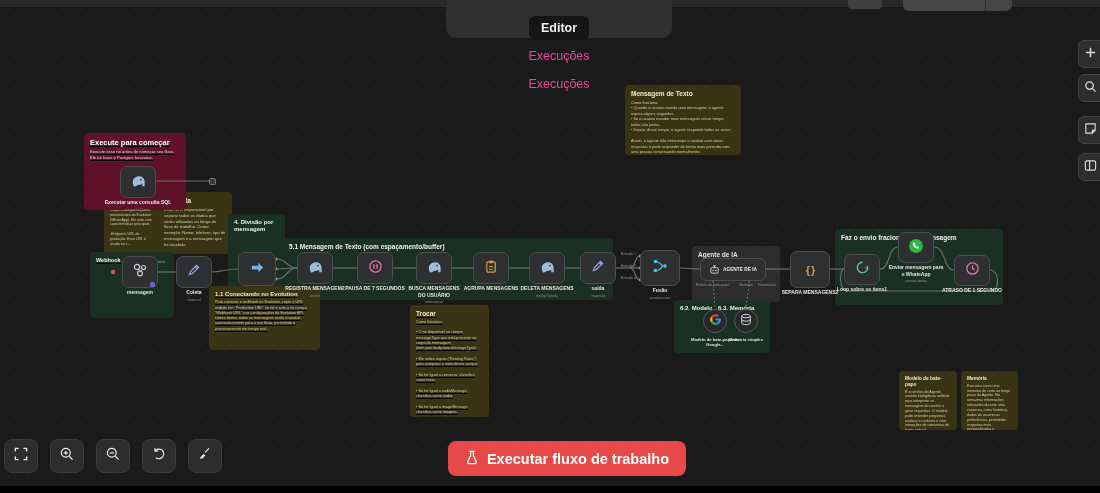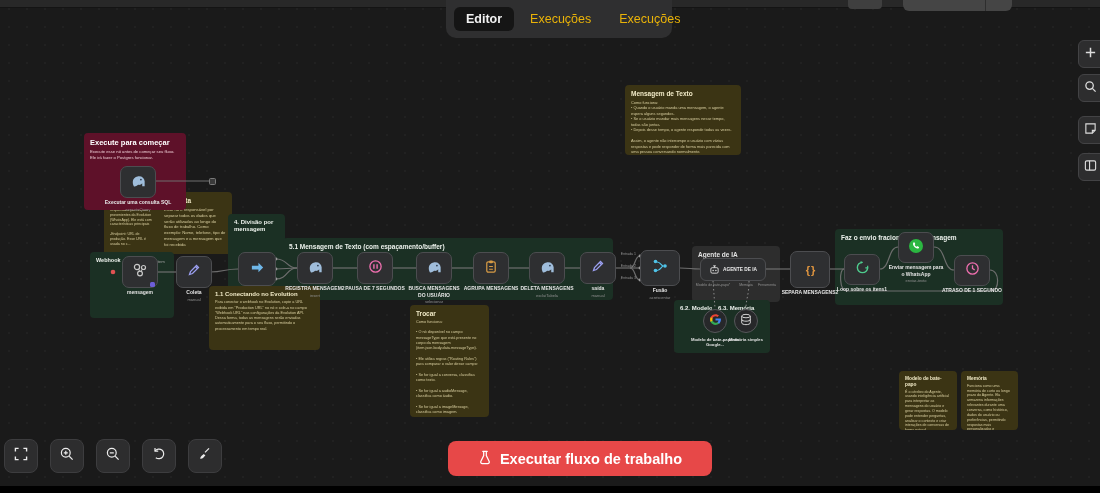--- a/index.html
+++ b/index.html
@@ -4,38 +4,38 @@
 <style>
   html,body{margin:0;padding:0;background:#000;}
   *{box-sizing:border-box;font-family:"Liberation Sans",sans-serif;}
   #app{position:relative;width:1100px;height:493px;background:#1a1a1a;overflow:hidden;
        background-image:radial-gradient(#212121 1px,transparent 1px);background-size:18px 18px;}
   
   .topbar{position:absolute;left:0;top:0;width:1100px;height:8px;background:#282828;border-bottom:1px solid #141414;z-index:6;}
   .tb-partial1{position:absolute;left:848px;top:0;width:34px;height:9px;background:#3f3f3f;border-radius:0 0 4px 4px;z-index:7;}
   .tb-partial2{position:absolute;left:903px;top:0;width:109px;height:11px;background:#454545;border-radius:0 0 6px 6px;z-index:7;}
   .tb-partial2 .split{position:absolute;right:26px;top:0;width:1px;height:11px;background:#2e2e2e;}
-  .tabbar{position:absolute;left:446px;top:0;width:226px;height:38px;background:#2f2f30;border-radius:0 0 10px 10px;z-index:7;display:flex;align-items:center;padding:16px 8px;gap:4px;}
-  .tab{font-size:12.5px;color:#eab308;padding:5px 12px;border-radius:6px;cursor:pointer;white-space:nowrap;}
+  .tabbar{position:absolute;left:446px;top:0;width:226px;height:38px;background:#2f2f30;border-radius:0 0 10px 10px;z-index:7;display:flex;align-items:center;padding:16px 8px;gap:4px;flex-direction:column;}
+  .tab{font-size:12.5px;color:#ec4899;padding:5px 12px;border-radius:6px;cursor:pointer;white-space:nowrap;}
   .tab.active{background:#151515;color:#f2f2f2;font-weight:700;}
   
   .rtool{position:absolute;left:1078px;width:30px;height:28px;background:#2d2d2e;border:1px solid #434345;border-radius:6px;z-index:7;display:flex;align-items:center;color:#dcdcdc;padding-left:5px;}
   
   .btool{position:absolute;top:439px;width:34px;height:34px;background:#2d2d2e;border:1px solid #3d3d3f;border-radius:8px;z-index:7;display:flex;align-items:center;justify-content:center;color:#e8e8e8;cursor:pointer;}
-  .execbtn{position:absolute;left:448px;top:441px;width:264px;height:35px;background:#e74848;border-radius:8px;z-index:7;display:flex;align-items:center;justify-content:center;gap:8px;color:#fff;font-size:14.5px;font-weight:700;cursor:pointer;}
+  .execbtn{position:absolute;left:448px;top:441px;width:238px;height:35px;background:#e74848;border-radius:8px;z-index:7;display:flex;align-items:center;justify-content:center;gap:8px;color:#fff;font-size:14.5px;font-weight:700;cursor:pointer;}
   .bottomstrip{position:absolute;left:0;top:486px;width:1100px;height:7px;background:#000;z-index:8;}
   
   .sticky{position:absolute;border-radius:4px;padding:5px 6px;z-index:1;overflow:hidden;}
   .sticky .st{font-weight:700;font-size:6.5px;margin-bottom:2px;line-height:1.2;}
   .sticky .sb{font-size:4.2px;line-height:1.4;white-space:pre-line;}
   .sy{background:#3b3414;}   .sy .st{color:#f0e9c6;} .sy .sb{color:#d6cc9e;}
   .sg{background:#1b3024;}   .sg .st{color:#ecf1ec;}
   .sr{background:#5e1129;}   .sr .st{color:#ffffff;font-size:7.5px;} .sr .sb{color:#eccdd4;}
   .sgr{background:#2d2d2d;}  .sgr .st{color:#e3e3e3;}
-  .z2{z-index:2;}
+  .z2{z-index:2;text-decoration:underline;}
   .small .st{font-size:4.8px;} .small .sb{font-size:3.6px;line-height:1.35;}
   
   .edges{position:absolute;left:0;top:0;z-index:3;pointer-events:none;}
   .elabel{position:absolute;font-size:4.4px;color:#9a9a9a;z-index:4;}
   .plabel{position:absolute;font-size:3.5px;color:#8f8f8f;z-index:4;text-align:right;}
   
   .node{position:absolute;width:36px;height:32px;background:#2e2f31;border:1px solid #4c4d50;border-radius:7px;z-index:4;display:flex;align-items:center;justify-content:center;cursor:pointer;}
   .cnode{position:absolute;width:24px;height:24px;background:#27282a;border:1px solid #56575a;border-radius:50%;z-index:4;display:flex;align-items:center;justify-content:center;cursor:pointer;}
   .ntext{position:absolute;top:100%;left:50%;transform:translateX(-50%);width:70px;text-align:center;padding-top:2px;z-index:4;}
   .nlabel{font-size:5px;font-weight:700;color:#e4e4e4;line-height:1.3;}

